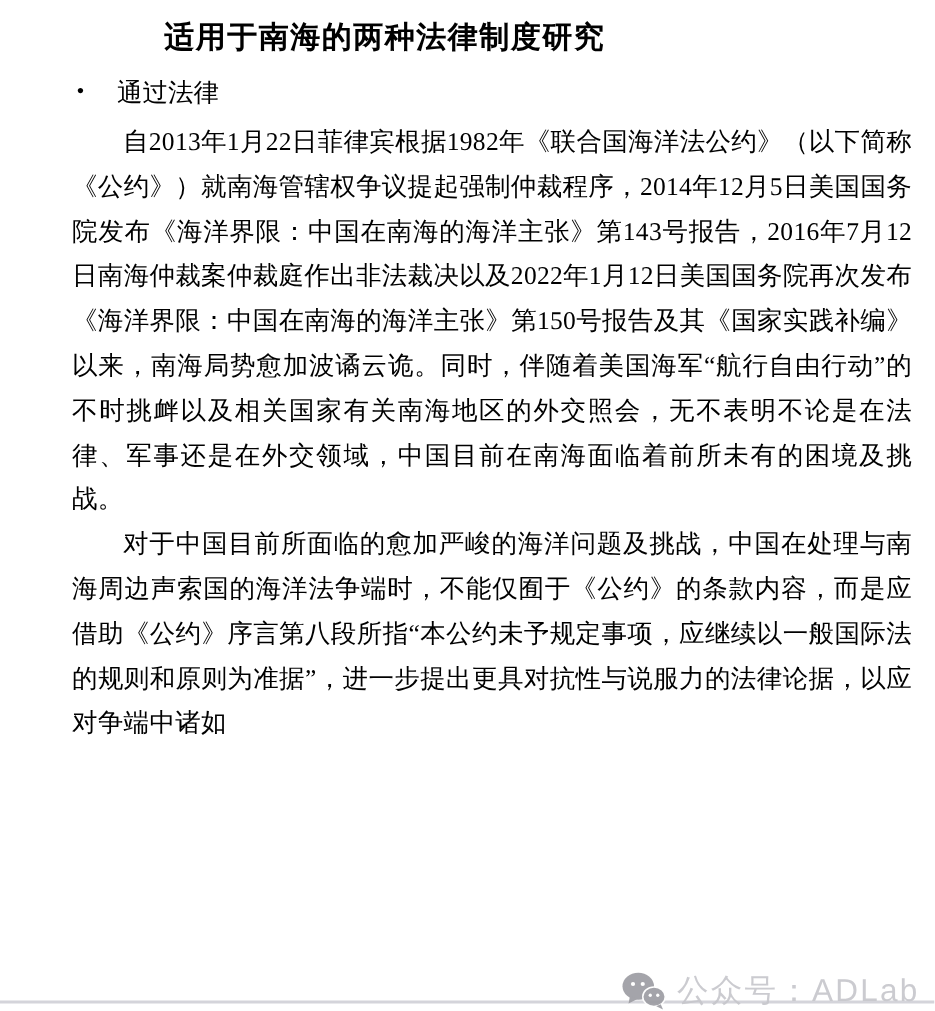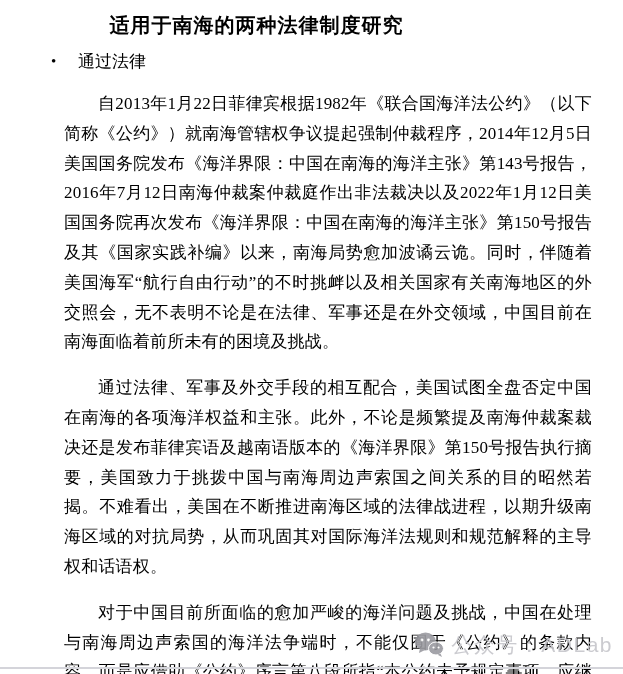--- a/index.html
+++ b/index.html
@@ -45,30 +45,30 @@
   .bullet-marker {
     width: 27px;
     flex: 0 0 27px;
     font-size: 15px;
     padding-left: 3px;
   }
   .paragraphs {
     margin-top: 7px;
   }
   .paragraphs p {
-    margin: 16px;
+    margin: 0;
     font-size: 17px;
     line-height: 29.8px;
     text-align: justify;
     text-indent: 2em;
     letter-spacing: 0.2px;
   }
   .watermark {
     position: absolute;
-    top: 631px;
+    top: 647px;
     right: 10px;
     display: flex;
     align-items: center;
     gap: 7px;
     pointer-events: none;
     opacity: 0.9;
     z-index: 5;
   }
   .watermark .wm-text {
     font-size: 21px;
@@ -95,21 +95,20 @@
 <div class="content">
 
 
   <div class="bullet-row">
     <span class="bullet-marker">•</span>
     <span class="bullet-label">通过法律</span>
   </div>
 
   <div class="paragraphs">
     <p>自2013年1月22日菲律宾根据1982年《联合国海洋法公约》（以下简称《公约》）就南海管辖权争议提起强制仲裁程序，2014年12月5日美国国务院发布《海洋界限：中国在南海的海洋主张》第143号报告，2016年7月12日南海仲裁案仲裁庭作出非法裁决以及2022年1月12日美国国务院再次发布《海洋界限：中国在南海的海洋主张》第150号报告及其《国家实践补编》以来，南海局势愈加波谲云诡。同时，伴随着美国海军“航行自由行动”的不时挑衅以及相关国家有关南海地区的外交照会，无不表明不论是在法律、军事还是在外交领域，中国目前在南海面临着前所未有的困境及挑战。</p>
-    <p>通过法律、军事及外交手段的相互配合，美国试图全盘否定中国在南海的各项海洋权益和主张。此外，不论是频繁提及南海仲裁案裁决还是发布菲律宾语及越南语版本的《海洋界限》第150号报告执行摘要，美国致力于挑拨中国与南海周边声索国之间关系的目的昭然若揭。不难看出，美国在不断推进南海区域的法律战进程，以期升级南海区域的对抗局势，从而巩固其对国际海洋法规则和规范解释的主导权和话语权。</p>
     <p>对于中国目前所面临的愈加严峻的海洋问题及挑战，中国在处理与南海周边声索国的海洋法争端时，不能仅囿于《公约》的条款内容，而是应借助《公约》序言第八段所指“本公约未予规定事项，应继续以一般国际法的规则和原则为准据”，进一步提出更具对抗性与说服力的法律论据，以应对争端中诸如</p>
   </div>
 
 </div>
 
 <div class="watermark">
   <span style="display:inline-flex;">
     <svg width="30" height="27" viewBox="0 0 30 27" aria-hidden="true">
 
       <ellipse cx="11.5" cy="10.5" rx="10.5" ry="9" fill="#9b9ba1"></ellipse>

